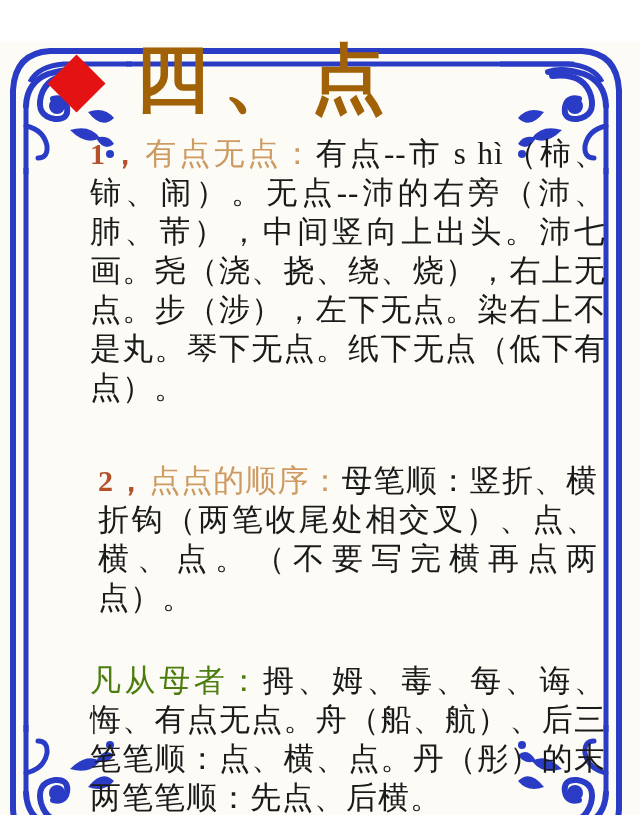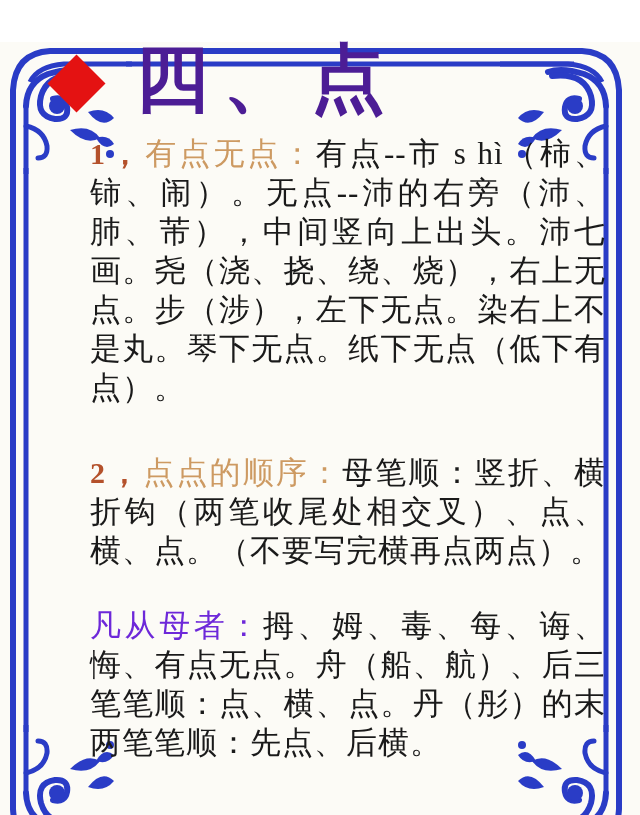--- a/index.html
+++ b/index.html
@@ -110,47 +110,47 @@
       <line x1="26" y1="126" x2="26" y2="690" stroke-width="5"></line>
       <line x1="619" y1="126" x2="619" y2="690" stroke-width="6"></line>
       <line x1="606" y1="126" x2="606" y2="690" stroke-width="5"></line>
     </g>
   </svg>
 
   <div class="content">
 
     <div class="title-row">
       <span class="diamond-lg" style="background: rgb(228, 18, 18);"></span>
-      <span class="page-title" style="color: #4c1d95;">四、点</span>
+      <span class="page-title" style="color: #a16207;">四、点</span>
     </div>
 
     <div class="sections">
 
       <div class="section s1">
         <span class="bullet-col">
           <span class="diamond-sm" style="background: rgb(22, 22, 22);"></span>
         </span>
         <p class="section-text" style="margin:0">
           <span class="section-number" style="color: rgb(180, 81, 43);">1，</span><span class="section-heading" style="color: rgb(205, 154, 98);">有点无点：</span><span class="section-body">有点--市 s hì（柿、铈、闹）。无点--沛的右旁（沛、肺、芾），中间竖向上出头。沛七画。尧（浇、挠、绕、烧），右上无点。步（涉），左下无点。染右上不是丸。琴下无点。纸下无点（低下有点）。</span>
         </p>
       </div>
 
       <div class="section s2">
         <span class="bullet-col">
           <span class="diamond-sm" style="background: rgb(207, 111, 31);"></span>
         </span>
-        <p class="section-text" style="margin:0">
+        <p class="section-text" style="margin:8px">
           <span class="section-number" style="color: rgb(180, 81, 43);">2，</span><span class="section-heading" style="color: rgb(205, 154, 98);">点点的顺序：</span><span class="section-body">母笔顺：竖折、横折钩（两笔收尾处相交叉）、点、横、点。（不要写完横再点两点）。</span>
         </p>
       </div>
 
       <div class="section s3">
         <span class="bullet-col">
           <span class="diamond-sm" style="background: rgb(207, 111, 31);"></span>
         </span>
         <p class="section-text" style="margin:0">
-          <span class="section-number" style="color: rgb(180, 81, 43);"></span><span class="section-heading" style="color: #6d28d9;">凡从母者：</span><span class="section-body">拇、姆、毒、每、诲、悔、有点无点。舟（船、航）、后三笔笔顺：点、横、点。丹（彤）的末两笔笔顺：先点、后横。</span>
+          <span class="section-number" style="color: rgb(180, 81, 43);"></span><span class="section-heading" style="color: #4d7c0f;">凡从母者：</span><span class="section-body">拇、姆、毒、每、诲、悔、有点无点。舟（船、航）、后三笔笔顺：点、横、点。丹（彤）的末两笔笔顺：先点、后横。</span>
         </p>
       </div>
 
     </div>
   </div>
 </div>
 
 </body></html>

